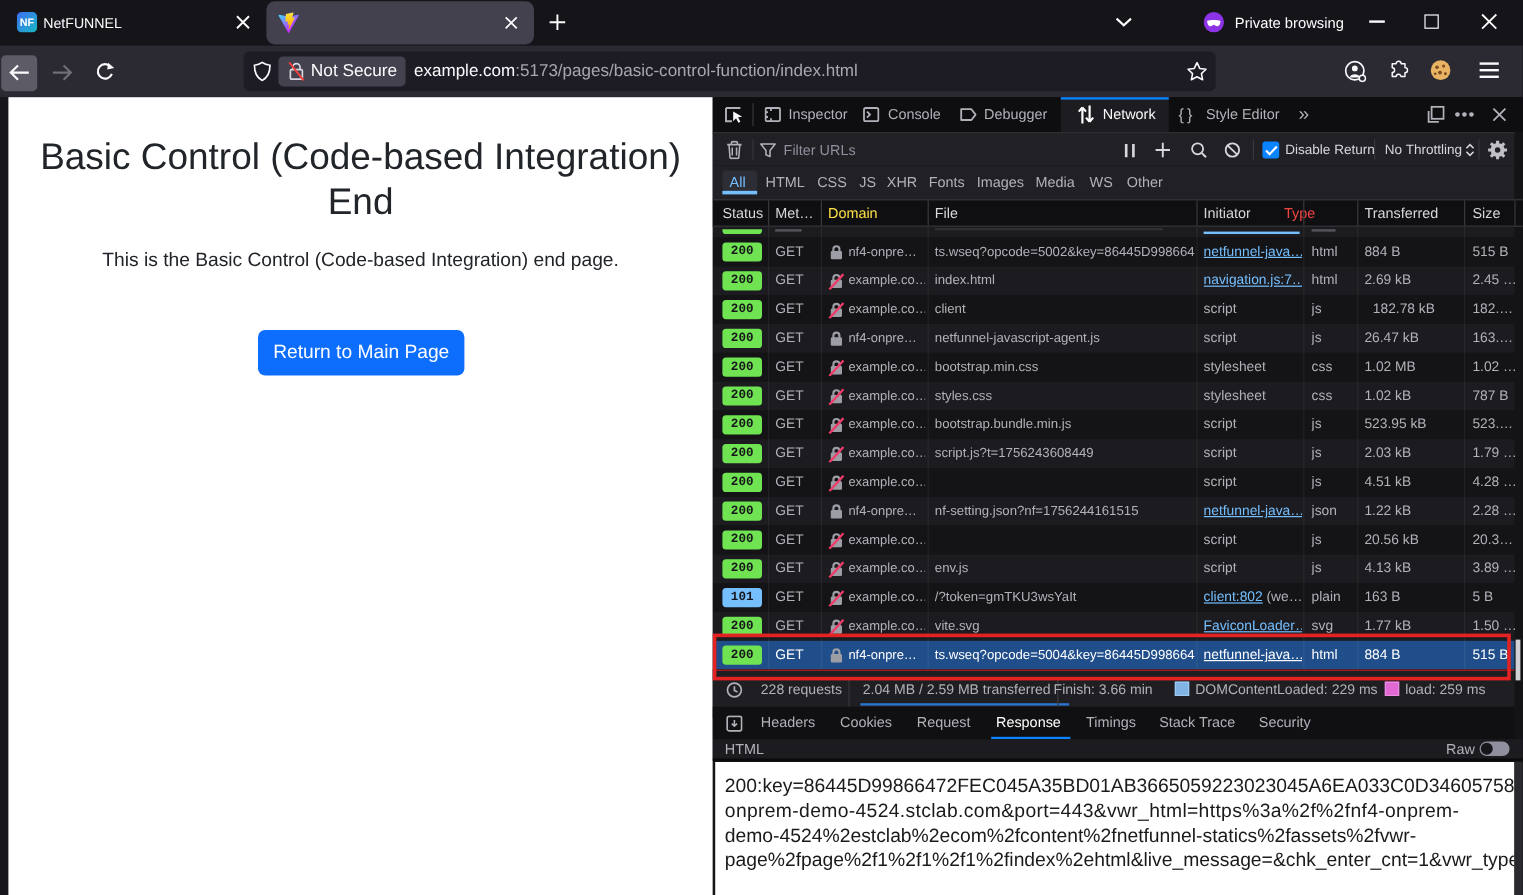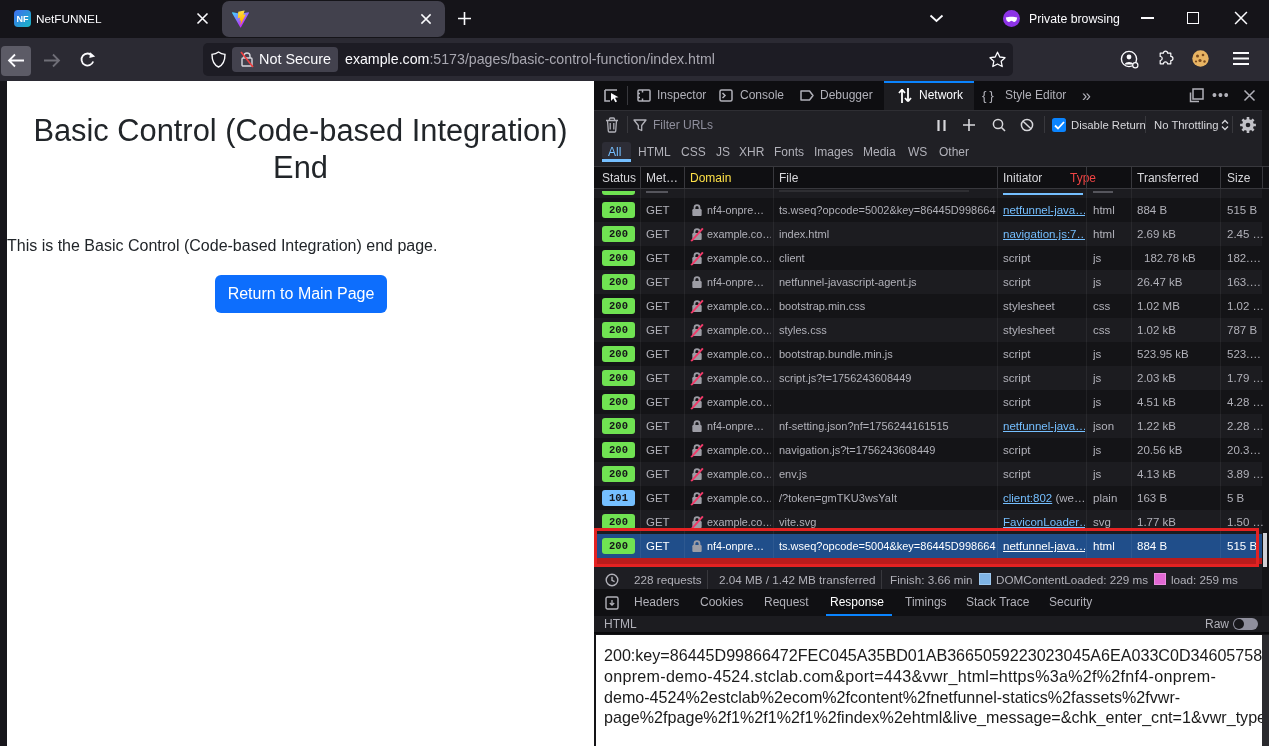--- a/index.html
+++ b/index.html
@@ -10,21 +10,21 @@
 #tabbar{position:absolute;left:0;top:0;width:1269px;height:38px;background:#151419}
 #navbar{position:absolute;left:0;top:38px;width:1269px;height:43px;background:#2b2a33}
 .tabtxt{position:absolute;color:#fbfbfe;font-size:11.8px;line-height:38px;white-space:nowrap}
 #activetab{position:absolute;left:222px;top:1px;width:223px;height:36px;background:#42414d;border-radius:7px}
 #urlbar{position:absolute;left:203px;top:5px;width:810px;height:33px;background:#1d1c24;border-radius:5px}
 #nschip{position:absolute;left:29px;top:4px;height:25px;width:106px;background:#43424e;border-radius:4px}
 .urltxt{font-size:14.2px;line-height:33px;white-space:nowrap;position:absolute}
 
 #page{position:absolute;left:7px;top:81px;width:587px;height:665px;background:#fff;color:#212529}
 #page h1{font-size:30.8px;font-weight:500;line-height:37px;text-align:center;position:absolute;top:31px;width:100%}
-#page p{font-size:16px;position:absolute;top:156px;width:100%}
+#page p{font-size:16px;text-align:center;position:absolute;top:128px;width:100%}
 #rbtn{position:absolute;left:208px;top:194px;width:172px;height:38px;background:#0d6efd;border-radius:6px;color:#fff;font-size:16px;text-align:center;line-height:38px}
 
 #dt{position:absolute;left:594px;top:81px;width:675px;height:665px;background:#141417;font-size:12px;color:#b1b1b9}
 .row{position:absolute;left:0;width:668px}
 #dtabs{top:0;height:29px;background:#0e0e11}
 #ftoolbar{top:29px;height:28px;background:#202025;border-top:1px solid #2e2e33}
 #typerow{top:57px;height:28px;background:#202025}
 #thead .cell{font-size:12px}
 #netrows .cell[style*="left:185px"]{font-size:11px}
 #netrows .cell[style*="left:113px"]{font-size:10.8px}
@@ -34,21 +34,21 @@
 .nrow.odd{background:#141417}
 .nrow.even{background:#1c1c20}
 .nrow.sel{background:#204e8a;color:#fff}
 .cell{position:absolute;top:0;height:24px;line-height:24px;white-space:nowrap;overflow:hidden;font-size:11.5px}
 .pill{position:absolute;top:4px;left:8px;width:33px;height:16px;border-radius:3px;font-size:10.5px;font-weight:bold;text-align:center;line-height:16px;color:#16161a;font-family:"Liberation Mono",monospace}
 .p200{background:#70e352}
 .p101{background:#75bfff}
 .lnk{color:#75bfff;text-decoration:underline}
 .sel .lnk{color:#fff}
 .vsep{position:absolute;top:0;bottom:0;width:1px;background:#38383d}
-#statusbar{top:477px;height:41px;background:#1e1e23;border-top:6px solid #b91c1c;font-size:11.7px}
+#statusbar{top:477px;height:41px;background:#1e1e23;border-top:1px solid #b91c1c;font-size:11.7px}
 #dettabs{top:508px;height:27px;background:#101013}
 #htmlbar{top:535px;height:18px;background:#1c1c20;border-bottom:2px solid #0a0a0c;width:675px}
 #resp{position:absolute;left:2px;top:554px;width:666px;height:111px;background:#fff;overflow:hidden}
 .rline{position:absolute;left:8px;color:#1a1a1a;font-size:16.1px;white-space:nowrap}
 #redrect{position:absolute;left:0px;top:447px;width:665px;height:39px;border:3px solid #e32222;z-index:50}
 .dtxt{position:absolute;white-space:nowrap;line-height:29px}
 .ttxt{position:absolute;white-space:nowrap;line-height:28px}
 </style>
 </head>
 <body>
@@ -427,21 +427,20 @@
         <span class="cell" style="left:543px">1.22 kB</span>
         <span class="cell" style="left:633px">2.28 …</span>
       </div>
   <div class="nrow odd" style="top:249px">
         <span class="pill p200">200</span>
         <span class="cell" style="left:52px">GET</span>
         <svg class="abs" style="left:96px;top:5px" width="14" height="15" viewBox="0 0 15 15">
           <use href="#islh"></use>
         </svg>
         <span class="cell" style="left:113px;width:64px">example.co…</span>
-        <span class="cell" style="left:185px;width:217px">navigation.js?t=1756243608449</span>
         <span class="cell" style="left:409px;width:82px">script</span>
         <span class="cell" style="left:499px">js</span>
         <span class="cell" style="left:543px">20.56 kB</span>
         <span class="cell" style="left:633px">20.3…</span>
       </div>
   <div class="nrow even" style="top:273px">
         <span class="pill p200">200</span>
         <span class="cell" style="left:52px">GET</span>
         <svg class="abs" style="left:96px;top:5px" width="14" height="15" viewBox="0 0 15 15">
           <use href="#islh"></use>
@@ -503,24 +502,24 @@
       </div>
   </div>
 
   <div class="row" id="statusbar">
     <svg class="abs" style="left:11px;top:9px" width="14" height="14" viewBox="0 0 14 14">
         <circle cx="7" cy="7" r="5.8" stroke="#b1b1b9" stroke-width="1.4" fill="none"></circle>
         <path d="M7 3.8 V7.4 L9.6 8.6" stroke="#b1b1b9" stroke-width="1.4" fill="none"></path>
       </svg>
     <div class="ttxt" style="left:40px;line-height:31px">228 requests</div>
     <div class="vsep" style="left:113px;top:6px;bottom:6px"></div>
-    <div class="ttxt" style="left:125px;line-height:31px">2.04 MB / 1.42 MB transferred</div>
+    <div class="ttxt" style="left:125px;line-height:31px">2.04 MB / 2.59 MB transferred</div>
     <div class="abs" style="left:123px;top:27px;width:174px;height:2px;background:#2b74cf"></div>
     <div class="vsep" style="left:287px;top:6px;bottom:6px"></div>
-    <div class="ttxt" style="left:296px;line-height:31px">Finish: 3.66 min</div>
+    <div class="ttxt" style="left:284px;line-height:31px">Finish: 3.66 min</div>
     <div class="abs" style="left:385px;top:9px;width:12px;height:12px;background:#7fb4e5;border:1px solid #9ec8ee"></div>
     <div class="ttxt" style="left:402px;line-height:31px">DOMContentLoaded: 229 ms</div>
     <div class="abs" style="left:560px;top:9px;width:12px;height:12px;background:#e268d4;border:1px solid #eb8ddf"></div>
     <div class="ttxt" style="left:577px;line-height:31px">load: 259 ms</div>
   </div>
 
   <div class="row" id="dettabs">
     <svg class="abs" style="left:11px;top:7px" width="14" height="14" viewBox="0 0 14 14">
         <rect x="1" y="1" width="12" height="12" rx="1.5" stroke="#b1b1b9" stroke-width="1.4" fill="none"></rect>
         <path d="M7 4 V9 M4.8 7 L7 9.2 L9.2 7" stroke="#b1b1b9" stroke-width="1.3" fill="none"></path>

